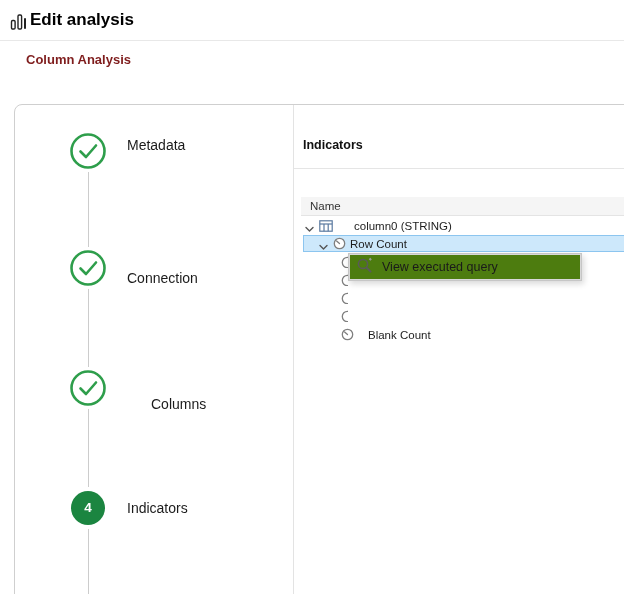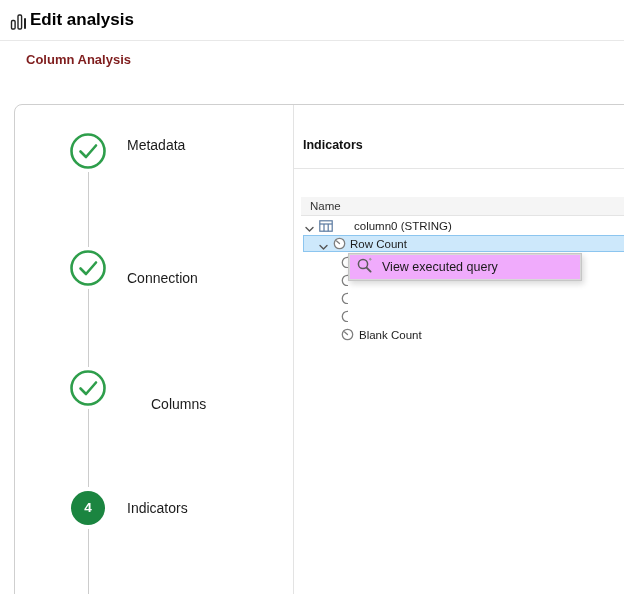--- a/index.html
+++ b/index.html
@@ -56,21 +56,21 @@
     left: 348px; top: 253px; width: 232px;
     background: #ffffff; border: 1px solid #c6c6c6;
     box-shadow: 2px 3px 6px rgba(0,0,0,0.15);
     z-index: 10;
   }
   .menu-item {
     height: 26px; display: flex; align-items: center; gap: 9px;
     padding-left: 7px; font-size: 12.5px; color: #1a1a1a;
   }
   .menu-item.hovered {
-    background: #f0abfc; outline: 1px solid #d8d8d8; outline-offset: -1px;
+    background: #4d7c0f; outline: 1px solid #d8d8d8; outline-offset: -1px;
   }
 
   .chev { display: inline-block; }
 </style>
 </head>
 <body>
 
 <div id="stage">
 
   <span class="abs" style="left:10px; top:13px;">
@@ -182,21 +182,21 @@
       </svg>
   </div>
 
   <div class="abs tree-row" style="left:303px; top:327px; width:330px; z-index:1;">
     <span class="abs" style="left:38px; top:1px;">
       <svg width="13" height="13" viewBox="0 0 13 13">
         <circle cx="6.5" cy="6.5" r="5.2" fill="#fff" stroke="#7f7f7f" stroke-width="1.3"></circle>
         <line x1="6.5" y1="6.5" x2="3.6" y2="4" stroke="#7f7f7f" stroke-width="1.3" stroke-linecap="round"></line>
       </svg>
     </span>
-    <span class="lbl" style="left:56px;">Blank Count</span>
+    <span class="lbl" style="left:65px;">Blank Count</span>
   </div>
 
   <div class="abs context-menu">
     <div class="menu-item hovered">
       <span>
         <svg width="17" height="17" viewBox="0 0 17 17">
           <circle cx="7" cy="7" r="4.6" fill="none" stroke="#5a5a5a" stroke-width="1.5"></circle>
           <line x1="10.6" y1="10.6" x2="14.6" y2="14.6" stroke="#5a5a5a" stroke-width="1.9" stroke-linecap="round"></line>
           <line x1="13.4" y1="2.2" x2="15.2" y2="2.2" stroke="#9a9a9a" stroke-width="1.1" stroke-linecap="round"></line>
           <line x1="14.3" y1="1.3" x2="14.3" y2="3.1" stroke="#9a9a9a" stroke-width="1.1" stroke-linecap="round"></line>

